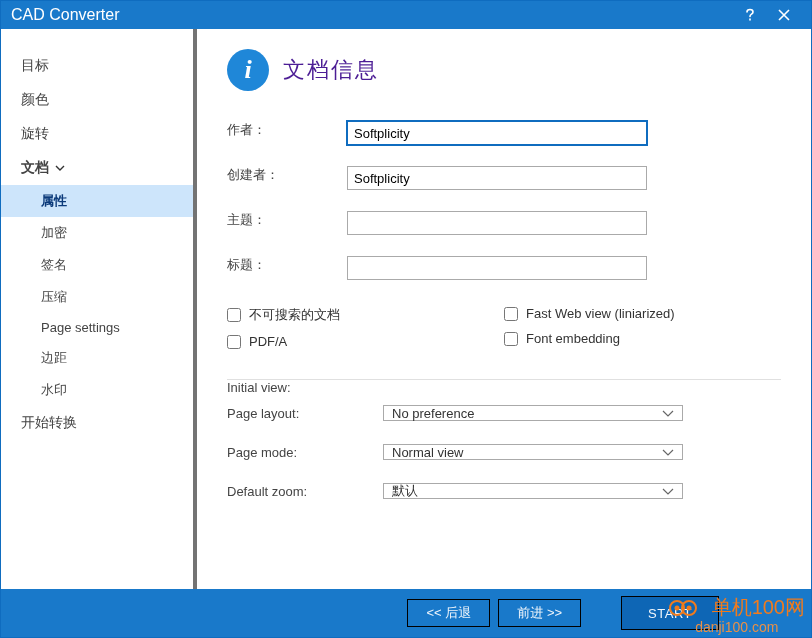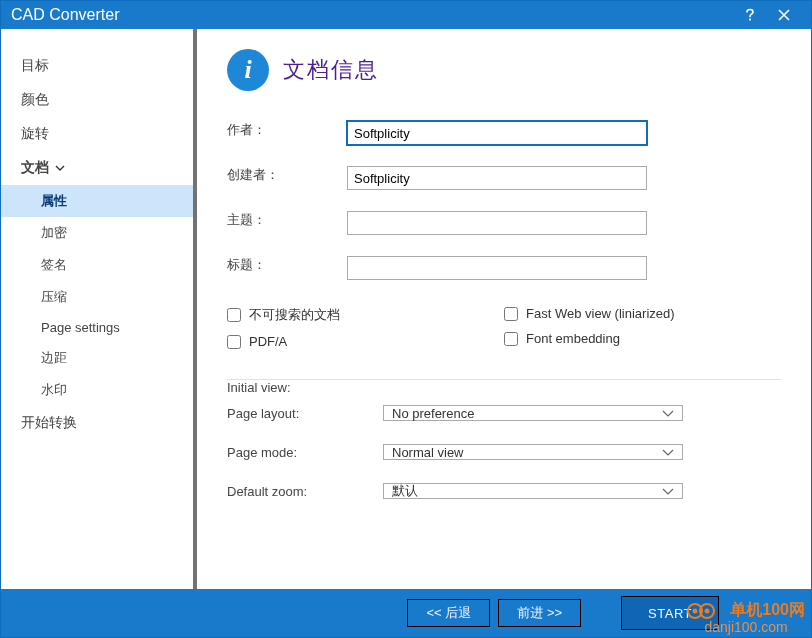--- a/index.html
+++ b/index.html
@@ -216,22 +216,22 @@
     color: #f07b1d;
     font-size: 11px;
     font-family: Arial, sans-serif;
     pointer-events: none;
   }
   .watermark .logo {
     display: inline-flex;
     vertical-align: middle;
   }
   .watermark .cn {
-    font-size: 16px;
-    font-weight: bold;
+    font-size: 20px;
+    font-weight: normal;
     vertical-align: middle;
     margin-left: 12px;
   }
   .watermark .url {
     display: block;
     text-align: center;
     font-size: 14px;
     margin-top: -2px;
     color: #e89048;
   }

